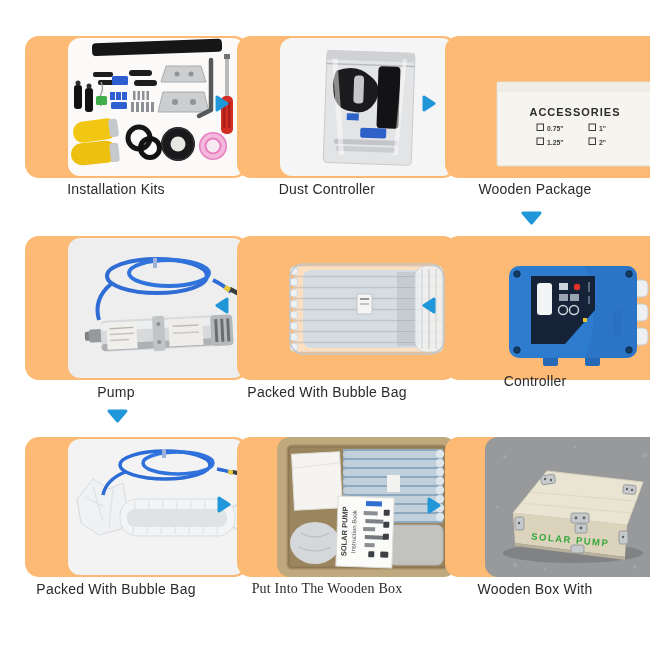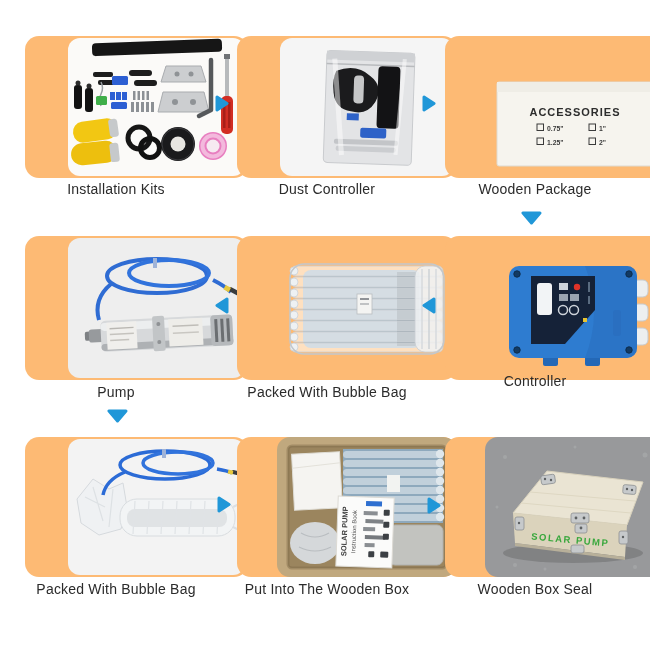--- a/index.html
+++ b/index.html
@@ -356,22 +356,22 @@
     </svg>
   </div>
 
   <div class="step-label" style="left:1px;top:181px;">Installation Kits</div>
   <div class="step-label" style="left:212px;top:181px;">Dust Controller</div>
   <div class="step-label" style="left:420px;top:181px;">Wooden Package</div>
   <div class="step-label" style="left:1px;top:384px;">Pump</div>
   <div class="step-label" style="left:212px;top:384px;">Packed With Bubble Bag</div>
   <div class="step-label" style="left:420px;top:373px;">Controller</div>
   <div class="step-label" style="left:1px;top:581px;">Packed With Bubble Bag</div>
-  <div class="step-label" style="left:212px;top:581px;">Put Into The Wooden Box</div>
-  <div class="step-label" style="left:420px;top:581px;">Wooden Box Seal</div>
+  <div class="step-label" style="left:212px;top:581px;font-family:Liberation Serif, serif;">Put Into The Wooden Box</div>
+  <div class="step-label" style="left:420px;top:581px;">Wooden Box With</div>
 
   <span class="arrow" style="left:215px;top:95px;">
     <svg width="14" height="17" viewBox="0 0 14 17">
         <path d="M2 2 L12 8.5 L2 15 Z" fill="#2097d8" stroke="#2097d8" stroke-width="3" stroke-linejoin="round"></path>
       </svg>
   </span>
   <span class="arrow" style="left:422px;top:95px;">
     <svg width="14" height="17" viewBox="0 0 14 17">
         <path d="M2 2 L12 8.5 L2 15 Z" fill="#2097d8" stroke="#2097d8" stroke-width="3" stroke-linejoin="round"></path>
       </svg>

